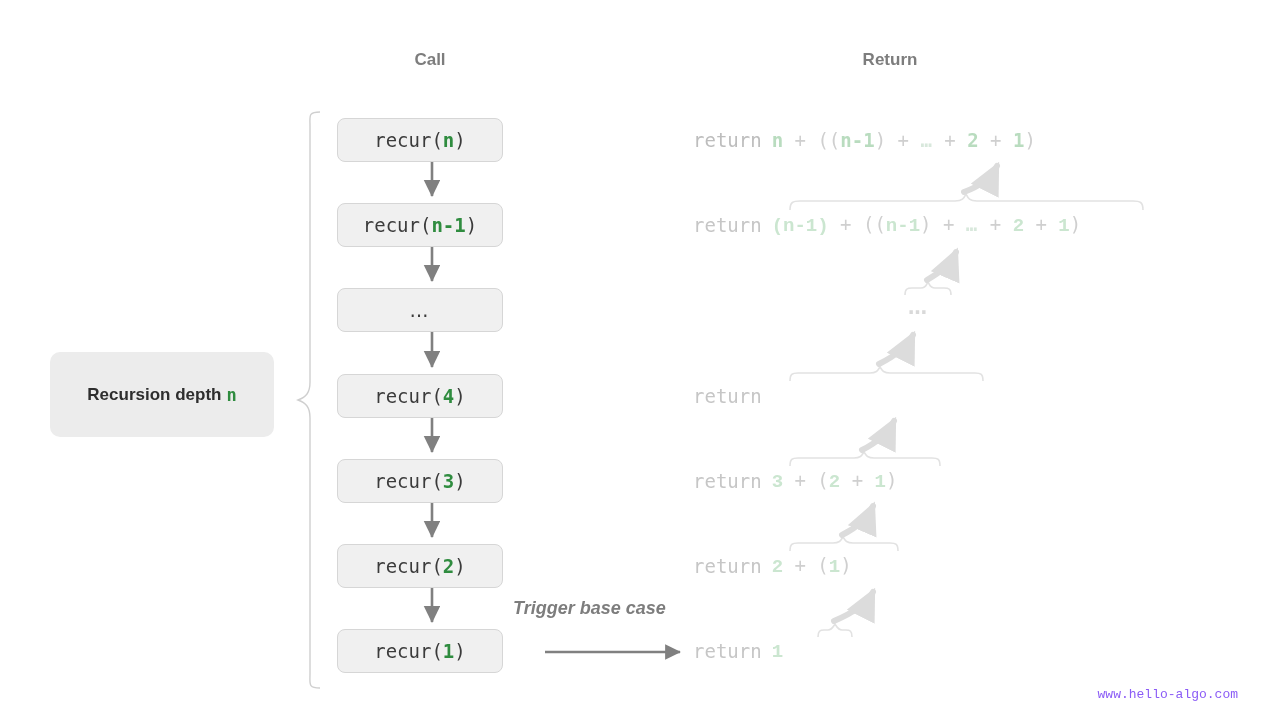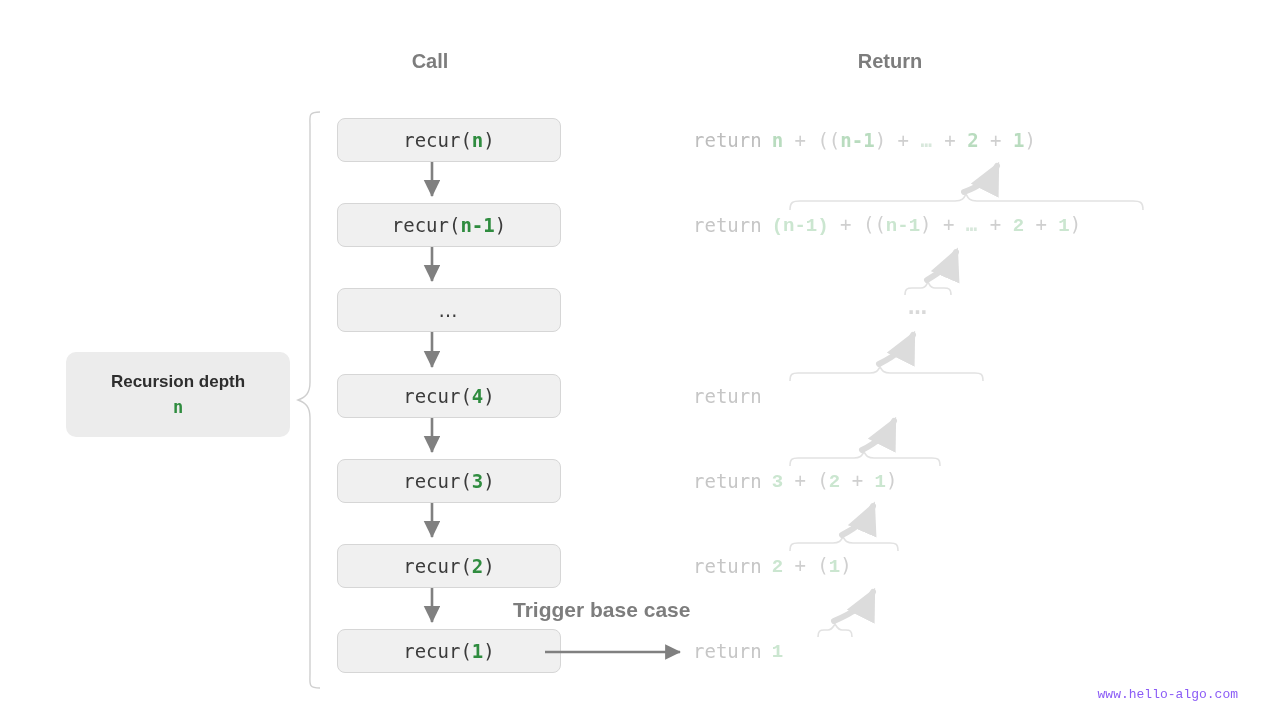--- a/index.html
+++ b/index.html
@@ -12,35 +12,35 @@
     height: 720px;
     position: relative;
     overflow: hidden;
     font-family: "Liberation Sans", sans-serif;
   }
 
   
   .col-heading {
     position: absolute;
     font-family: "Liberation Sans", sans-serif;
-    font-size: 20px;
+    font-size: 17px;
     font-weight: bold;
     color: #7d7d7d;
     text-align: center;
     white-space: nowrap;
     transform: translateX(-50%);
   }
   #heading-call   { left: 430px; top: 50px; }
   #heading-return { left: 890px; top: 50px; }
 
   
   .call-box {
     position: absolute;
     left: 337px;
-    width: 224px;
+    width: 166px;
     height: 44px;
     box-sizing: border-box;
     background: #f0f0f0;
     border: 1.4px solid #d6d6d6;
     border-radius: 8px;
     display: flex;
     align-items: center;
     justify-content: center;
     font-family: "DejaVu Sans Mono", monospace;
     font-size: 19px;
@@ -68,25 +68,24 @@
   #depth-label {
     position: absolute;
     left: 50px;
     top: 352px;
     width: 224px;
     height: 85px;
     box-sizing: border-box;
     background: #ececec;
     border-radius: 10px;
     display: flex;
-    flex-direction: column;
+    flex-direction: row;
     align-items: center;
     justify-content: center;
     gap: 5px;
-    margin-left: 16px;
   }
   #depth-label .dl-title {
     font-family: "Liberation Sans", sans-serif;
     font-size: 17px;
     font-weight: bold;
     color: #2e2e2e;
     white-space: nowrap;
   }
   #depth-label .dl-value {
     font-family: "DejaVu Sans Mono", monospace;
@@ -130,24 +129,25 @@
     height: 720px;
     pointer-events: none;
   }
 
   
   #trigger-label {
     position: absolute;
     left: 513px;
     top: 598px;
     font-family: "Liberation Sans", sans-serif;
-    font-size: 21px;
+    font-size: 18px;
     font-weight: bold;
     color: #7d7d7d;
     white-space: nowrap;
+    font-style: italic;
   }
 
   
   #return-ellipsis {
     position: absolute;
     left: 908px;
     top: 296px;
     font-family: "DejaVu Sans", sans-serif;
     font-size: 19px;
     font-weight: bold;

